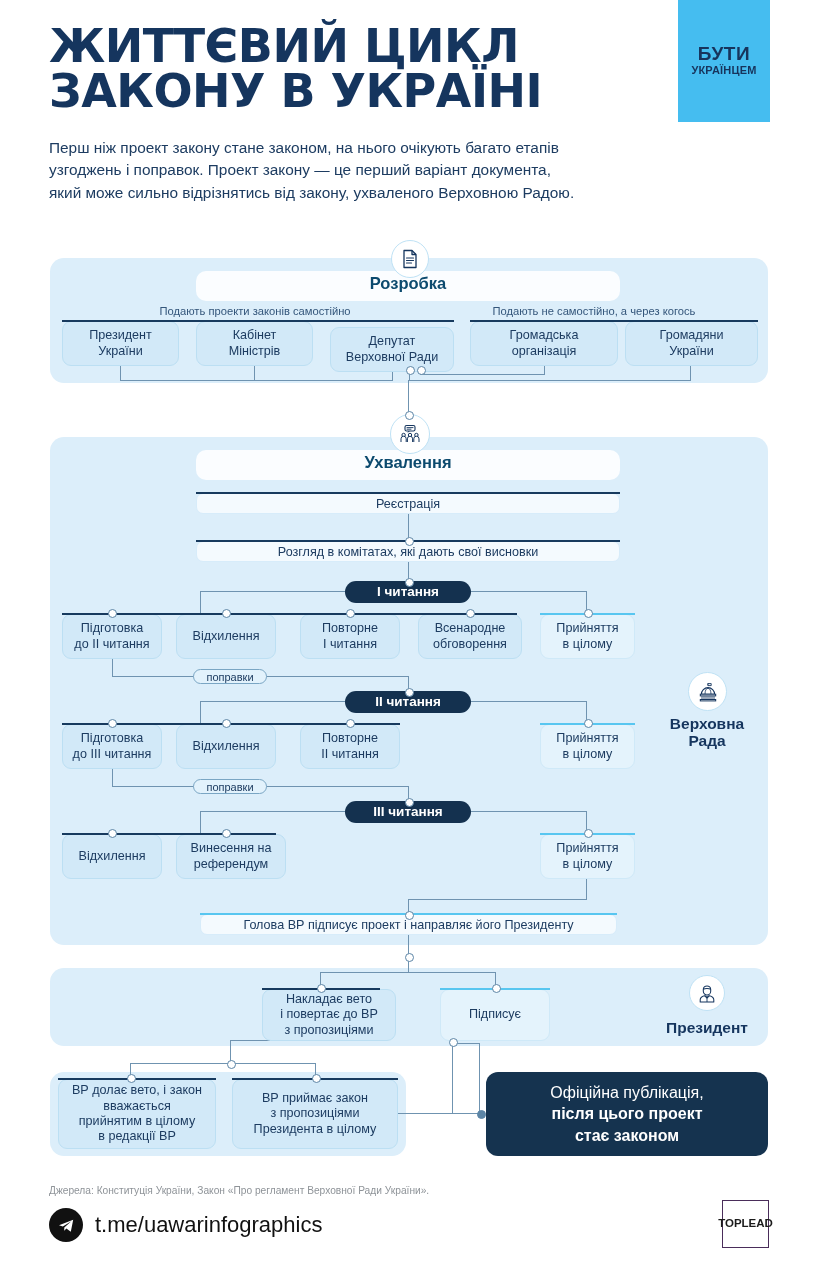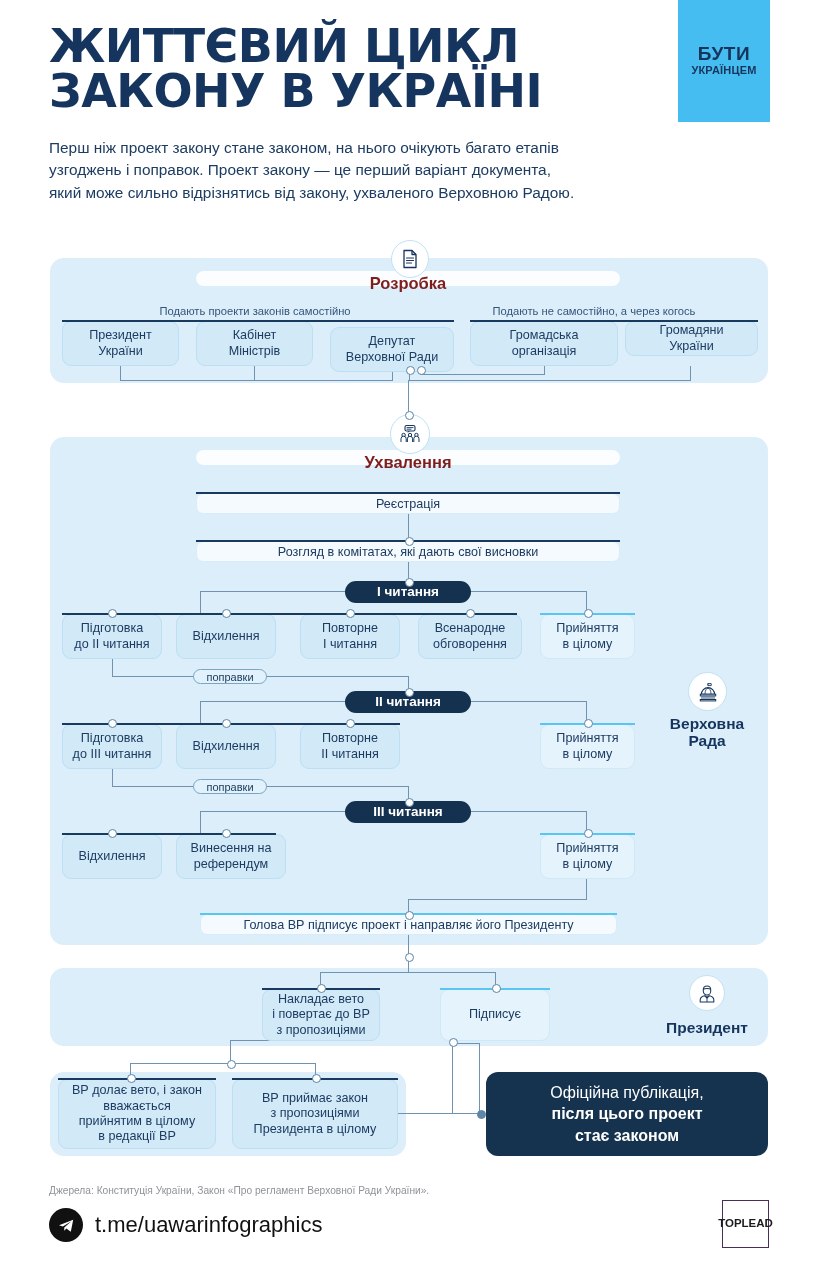--- a/index.html
+++ b/index.html
@@ -43,24 +43,24 @@
   
   .section{
     position:absolute;
     background:#dceefa;
     border-radius:14px;
   }
   .sec-title{
     position:absolute;
     background:#fbfdff;
     border-radius:10px;
-    height:15px;line-height:24px;
+    height:30px;line-height:24px;
     text-align:center;
     font-weight:bold;font-size:16.5px;
-    color:#7f1d1d;
+    color:#0c4a6e;
   }
   .icon-bubble{
     position:absolute;
     background:#ffffff;
     border:1.6px solid #bfe2f5;
     border-radius:50%;
     display:flex;align-items:center;justify-content:center;
     z-index:6;
   }
 
@@ -204,21 +204,21 @@
   <div class="toprule" style="left:470px;top:320px;width:288px;"></div>
 
   <div class="box" style="left:62px;top:321px;width:117px;height:45px;">Президент
 України</div>
   <div class="box" style="left:196px;top:321px;width:117px;height:45px;">Кабінет
 Міністрів</div>
   <div class="box" style="left:330px;top:321px;width:124px;height:45px;margin-top:6px;">Депутат
 Верховної Ради</div>
   <div class="box" style="left:470px;top:321px;width:148px;height:45px;">Громадська
 організація</div>
-  <div class="box" style="left:625px;top:321px;width:133px;height:35px;">Громадяни
+  <div class="box" style="left:625px;top:321px;width:133px;height:45px;">Громадяни
 України</div>
 
   <div class="conn v" style="left:120px;top:366px;height:15px;"></div>
   <div class="conn v" style="left:254px;top:366px;height:15px;"></div>
   <div class="conn v" style="left:392px;top:366px;height:15px;"></div>
   <div class="conn h" style="left:120px;top:380px;width:273px;"></div>
 
   <div class="conn v" style="left:544px;top:366px;height:9px;"></div>
   <div class="conn h" style="left:420px;top:374px;width:125px;"></div>
   <div class="conn v" style="left:420px;top:370px;height:5px;"></div>
@@ -377,21 +377,21 @@
   </div>
   <div class="actor" style="left:645px;top:1019px;width:124px;">Президент</div>
 
   <div class="conn h" style="left:320px;top:972px;width:176px;"></div>
   <div class="conn v" style="left:320px;top:972px;height:16px;"></div>
   <div class="conn v" style="left:495px;top:972px;height:16px;"></div>
 
   <div class="toprule" style="left:262px;top:988px;width:118px;"></div>
   <div class="toprule cyan" style="left:440px;top:988px;width:110px;"></div>
 
-  <div class="box" style="left:262px;top:989px;width:118px;height:52px;">Накладає вето
+  <div class="box" style="left:262px;top:989px;width:134px;height:52px;">Накладає вето
 і повертає до ВР
 з пропозиціями</div>
   <div class="box light" style="left:440px;top:989px;width:110px;height:52px;">Підписує</div>
 
   <div class="node" style="left:317px;top:984px;"></div>
   <div class="node" style="left:492px;top:984px;"></div>
 
   <div class="conn h" style="left:230px;top:1040px;width:40px;"></div>
   <div class="conn v" style="left:230px;top:1040px;height:24px;"></div>
   <div class="conn h" style="left:130px;top:1063px;width:186px;"></div>

